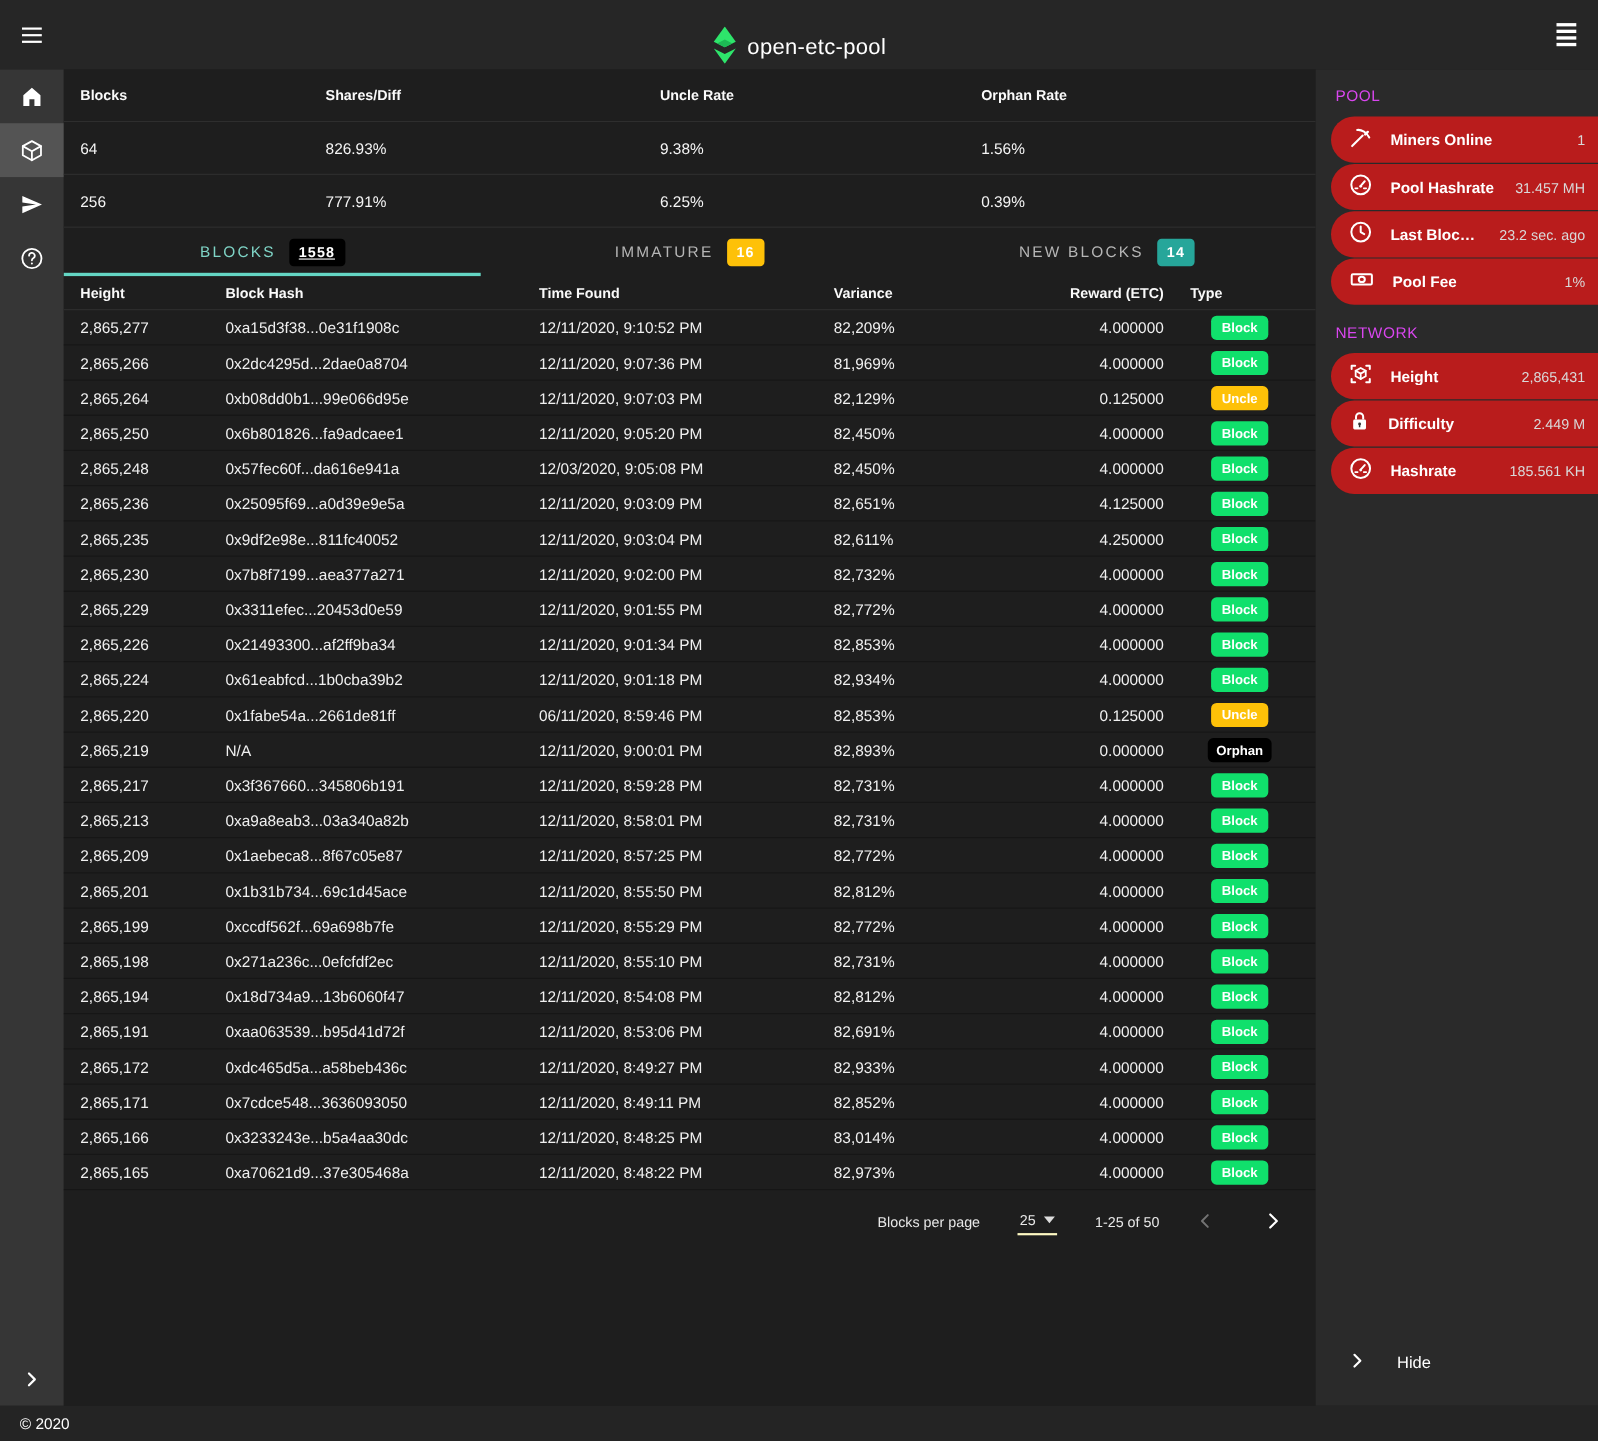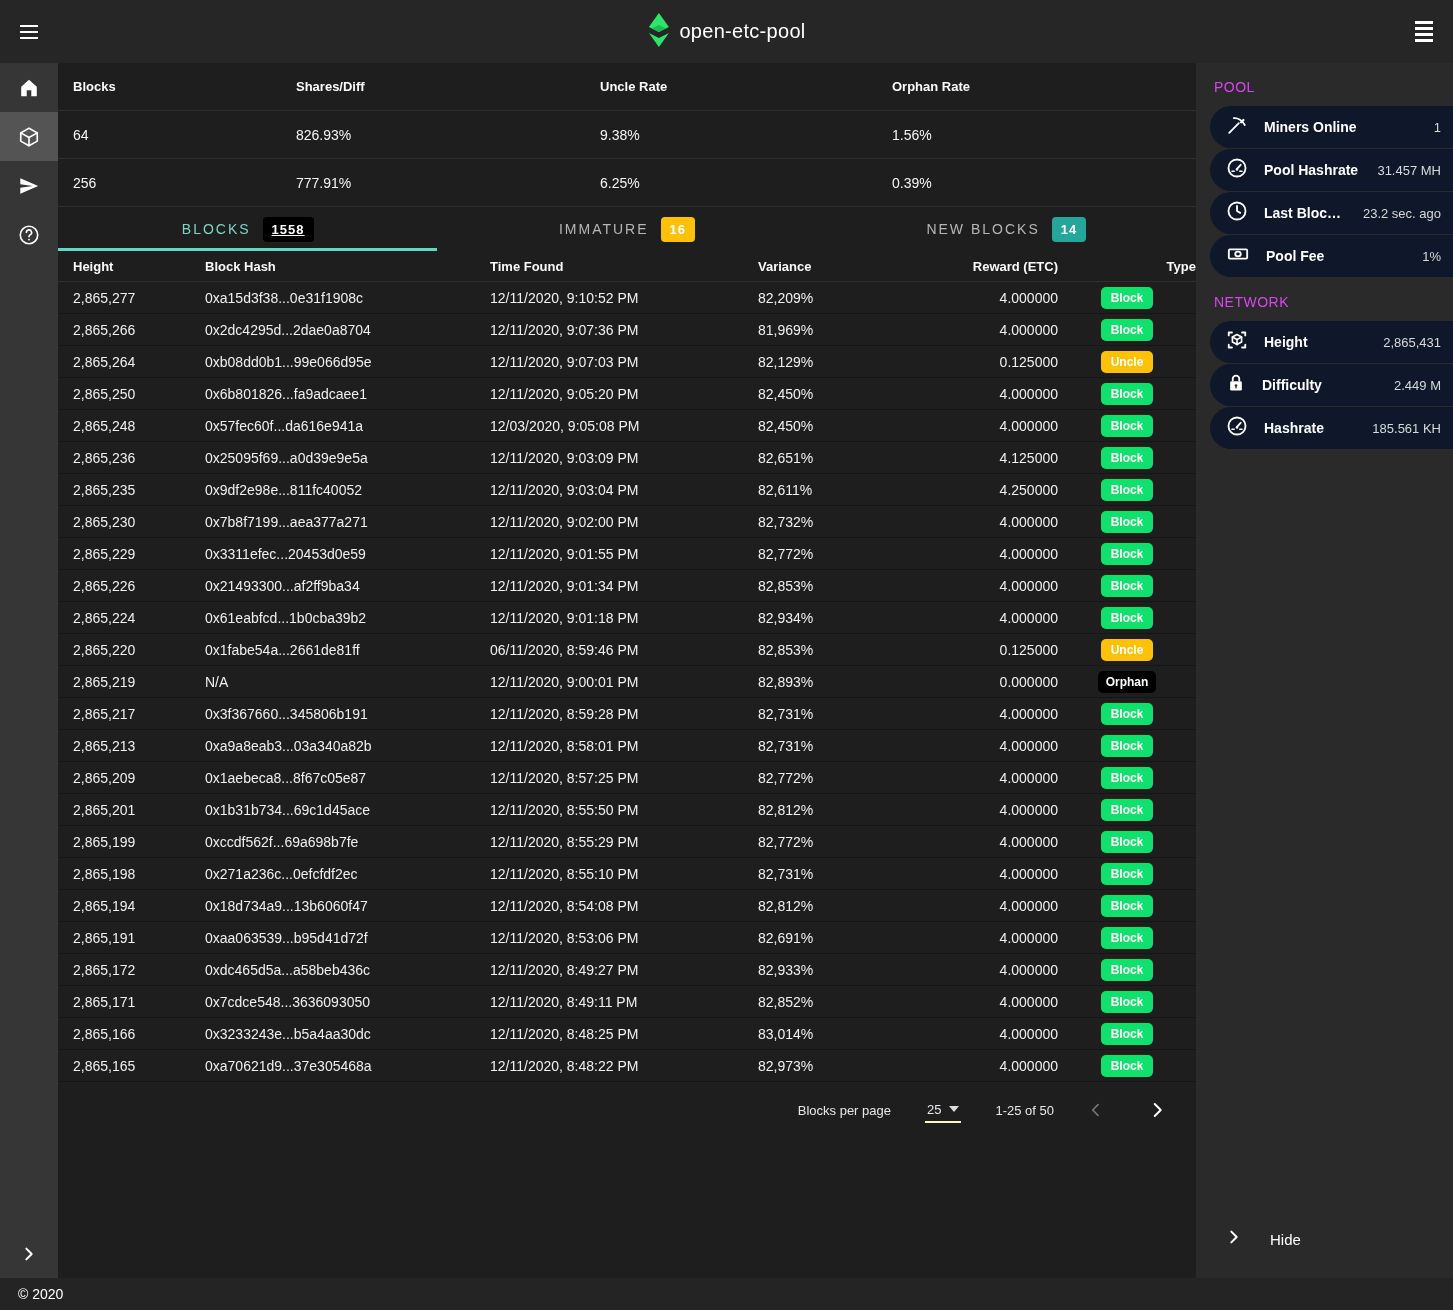--- a/index.html
+++ b/index.html
@@ -6,21 +6,21 @@
   html, body { width: 1453px; height: 1310px; background: #1e1e1e; overflow: hidden;
     font-family: "Liberation Sans", sans-serif; color: #ececec; }
   .app { display: flex; flex-direction: column; width: 1453px; height: 1310px; }
 
   
   .topbar { height: 63px; background: #262626; display: flex; align-items: center;
     flex: 0 0 auto; position: relative; }
   .menu-btn { width: 58px; height: 63px; display: flex; align-items: center; justify-content: center; cursor: pointer; }
   .menu-btn .bars { display: flex; flex-direction: column; gap: 4px; }
   .menu-btn .bars span { display: block; width: 18px; height: 2px; background: #fff; }
-  .brand { position: absolute; left: 50%; top: 0; height: 63px; transform: translateX(-50%);
+  .brand { position: absolute; left: 50%; top: 12px; height: 63px; transform: translateX(-50%);
     display: flex; align-items: center; gap: 10px; }
   .brand-title { font-size: 20px; color: #fff; letter-spacing: .3px; }
   .menu-btn.right { position: absolute; right: 0; top: 0; }
   .menu-btn.right .bars span { height: 3px; margin: 0; }
   .menu-btn.right .bars { gap: 3px; }
 
   
   .body { flex: 1 1 auto; display: flex; min-height: 0; }
 
   
@@ -50,21 +50,21 @@
     font-size: 13px; font-weight: bold; letter-spacing: 1px; text-align: center; }
   .tab-underline { position: absolute; left: 0; right: 0; bottom: 0; height: 3px; background: #64d6c4; display: none; }
   .tab.active .tab-underline { display: block; }
 
   
   .btable-head, .btable-row { display: grid;
     grid-template-columns: 132px 285px 268px 130px 170px 1fr; padding-left: 15px; align-items: center; }
   .btable-head { height: 31px; font-weight: bold; font-size: 13px; color: #fafafa;
     border-bottom: 1px solid #2e2e2e; }
   .btable-head .c-reward { text-align: right; }
-  .btable-head .c-type { text-align: right; }
+  .btable-head .c-type { text-align: left; padding-left: 24px; }
   .btable-rows { flex: 0 0 auto; }
   .btable-row { height: 32px; font-size: 14px; color: #f0f0f0; border-bottom: 1px solid #161616; cursor: pointer; }
   .btable-row .c-reward { text-align: right; }
   .btable-row .c-type { display: flex; justify-content: center; }
   .chip { min-width: 52px; height: 22px; border-radius: 5px; color: #fff; font-size: 12px; font-weight: bold;
     display: inline-flex; align-items: center; justify-content: center; padding: 0 8px; }
 
   
   .pager { height: 56px; display: flex; align-items: center; justify-content: flex-end;
     gap: 34px; padding-right: 30px; font-size: 13px; color: #e8e8e8; flex: 0 0 auto; }
@@ -73,21 +73,21 @@
   .pager-size .tri { width: 0; height: 0; border-left: 5px solid transparent; border-right: 5px solid transparent;
     border-top: 6px solid #dcdcdc; }
   .pager-nav { display: flex; align-items: center; gap: 44px; }
   .pager-nav .nav { cursor: pointer; display: flex; }
   .pager-nav .nav.disabled { opacity: .38; cursor: default; }
   .main-fill { flex: 1 1 auto; }
 
   
   .rightbar { width: 257px; background: #2a2a2a; flex: 0 0 auto; display: flex; flex-direction: column; }
   .side-heading { font-size: 14px; color: #d946ef; padding: 16px 0 10px 18px; letter-spacing: .5px; }
-  .side-item { height: 42px; margin: 1px 0 1px 14px; background: #0f172a;
+  .side-item { height: 42px; margin: 1px 0 1px 14px; background: #b91c1c;
     border-radius: 24px 0 0 24px; display: flex; align-items: center; padding: 0 12px 0 16px; gap: 16px; cursor: pointer; }
   .side-item .lbl { font-size: 14px; font-weight: bold; color: #fff; white-space: nowrap;
     overflow: hidden; text-overflow: ellipsis; max-width: 118px; }
   .side-item .val { margin-left: auto; font-size: 13px; color: #d9d9d9; white-space: nowrap; }
   .side-fill { flex: 1 1 auto; }
   .hide-row { height: 46px; margin: 0 0 16px 14px; display: flex; align-items: center; gap: 28px;
     padding-left: 16px; cursor: pointer; border-radius: 24px 0 0 24px; }
   .hide-row .lbl { font-size: 15px; color: #fff; }
 
   

